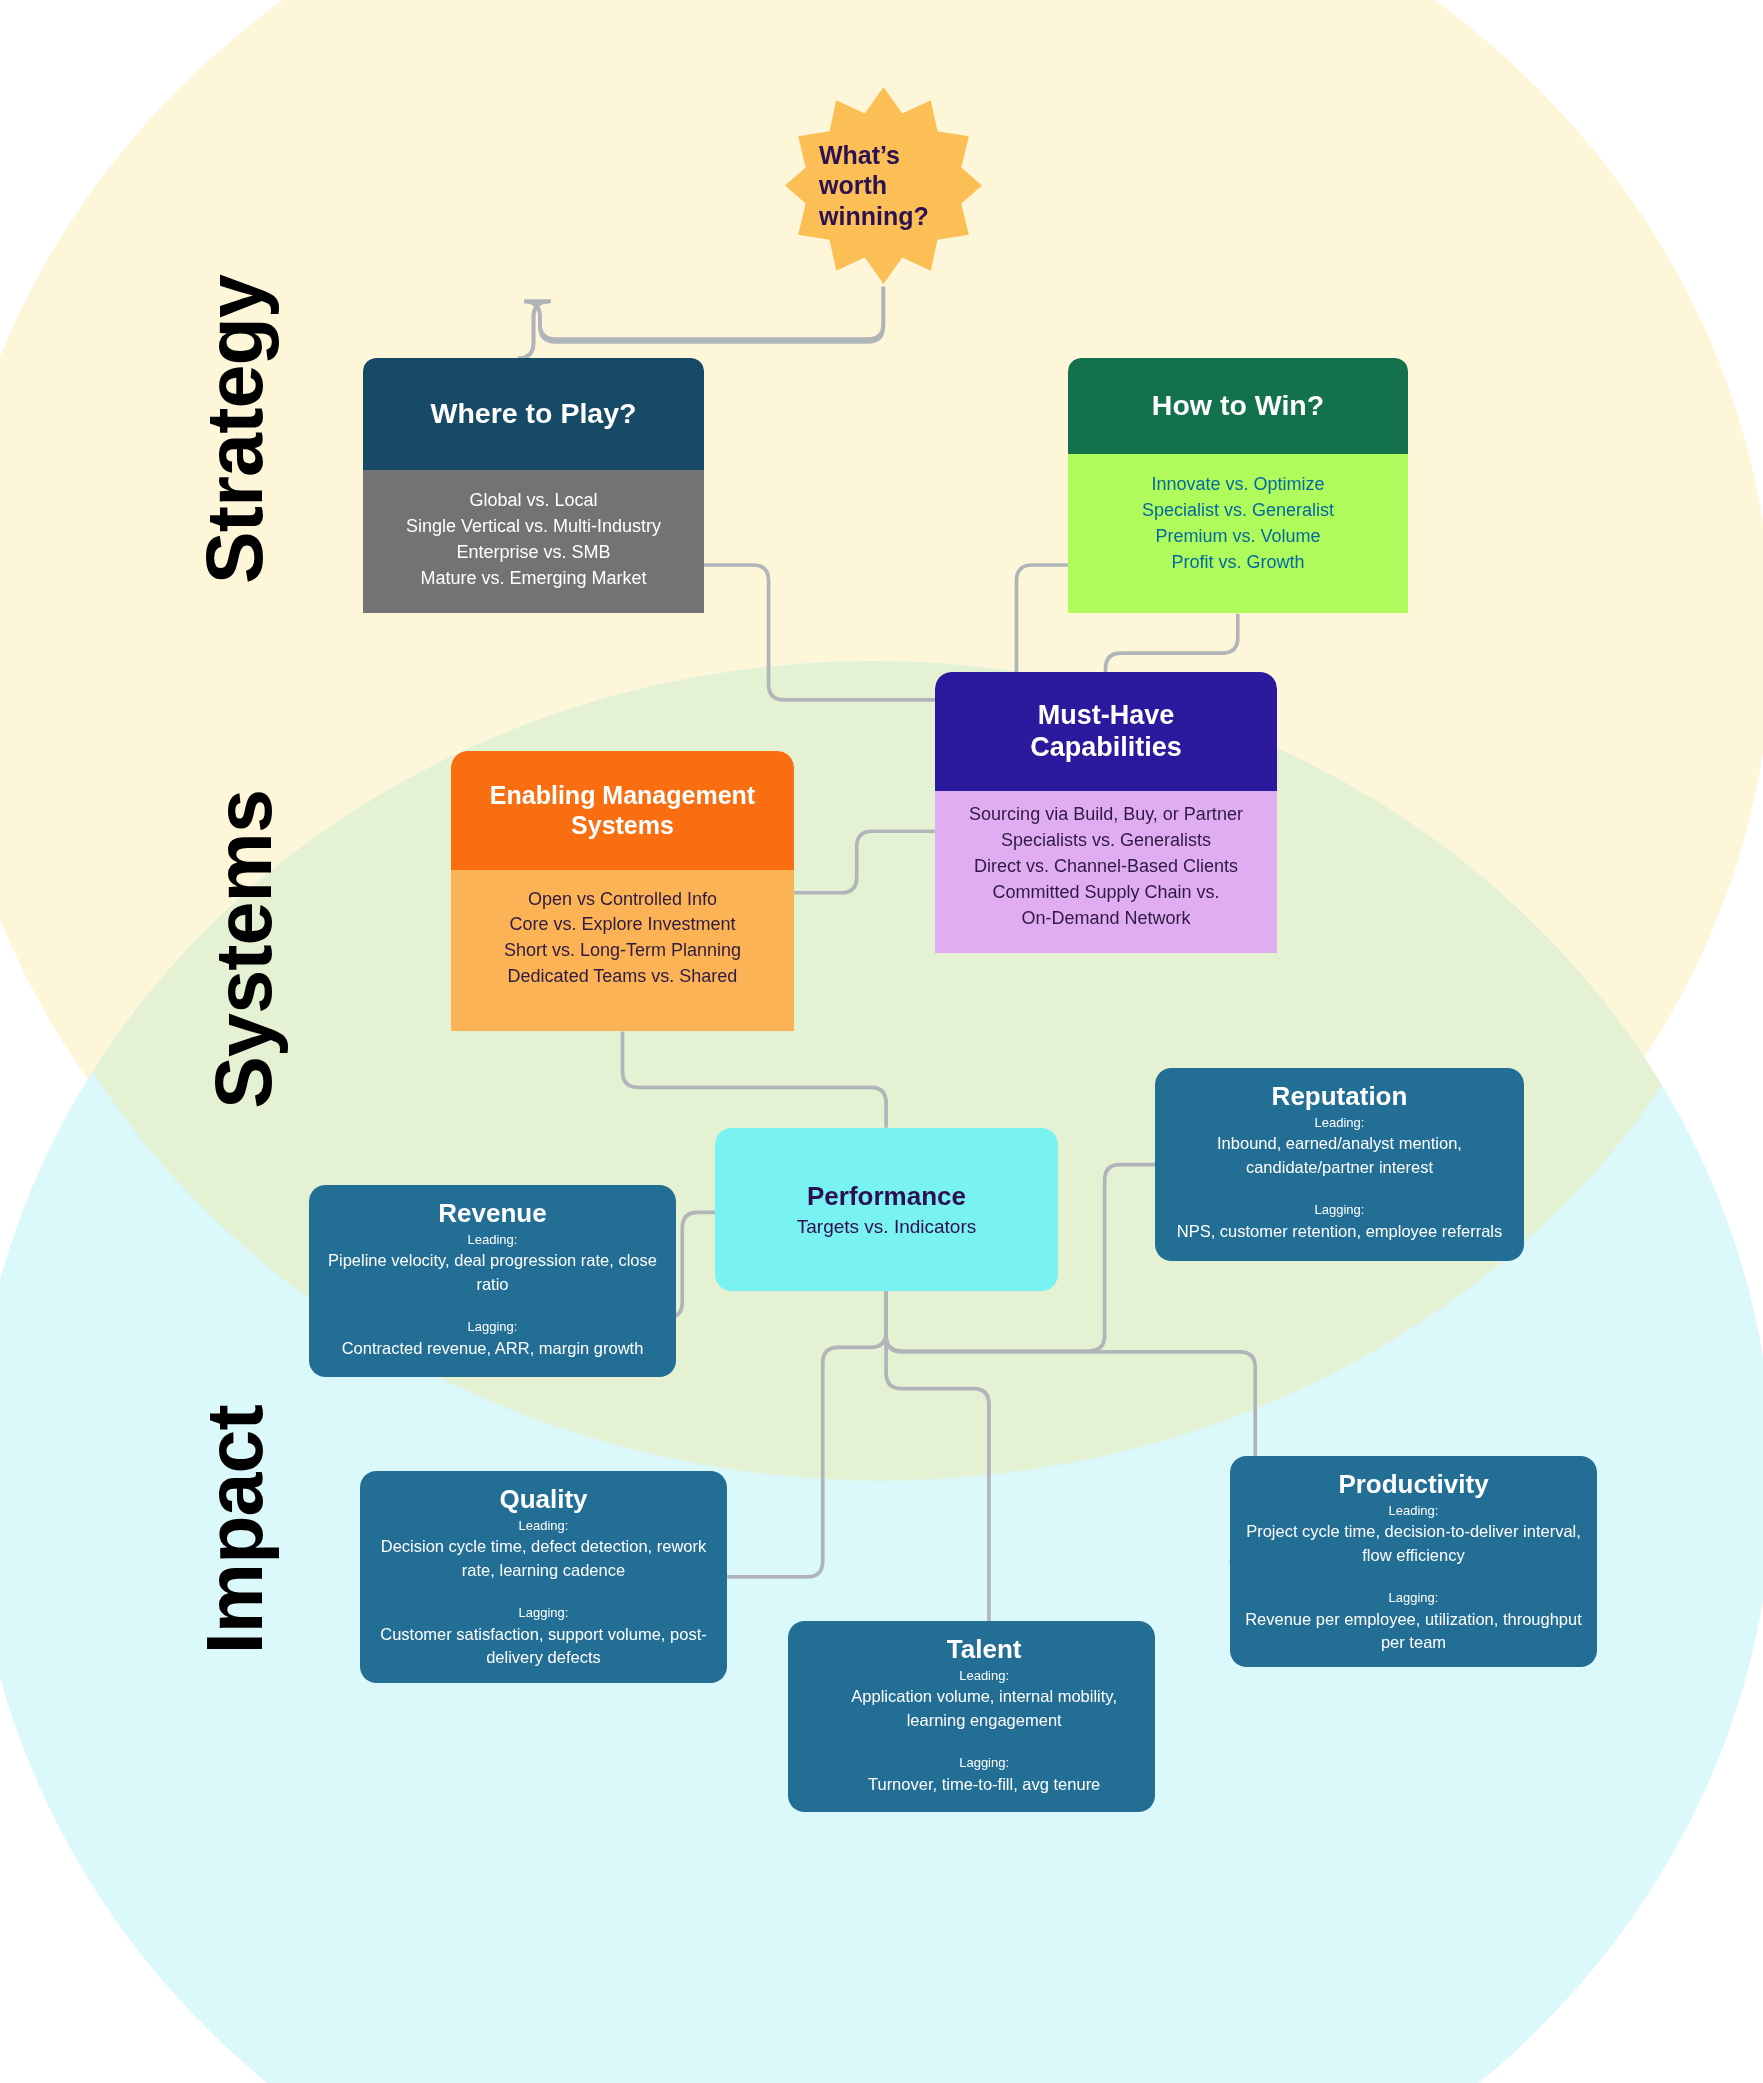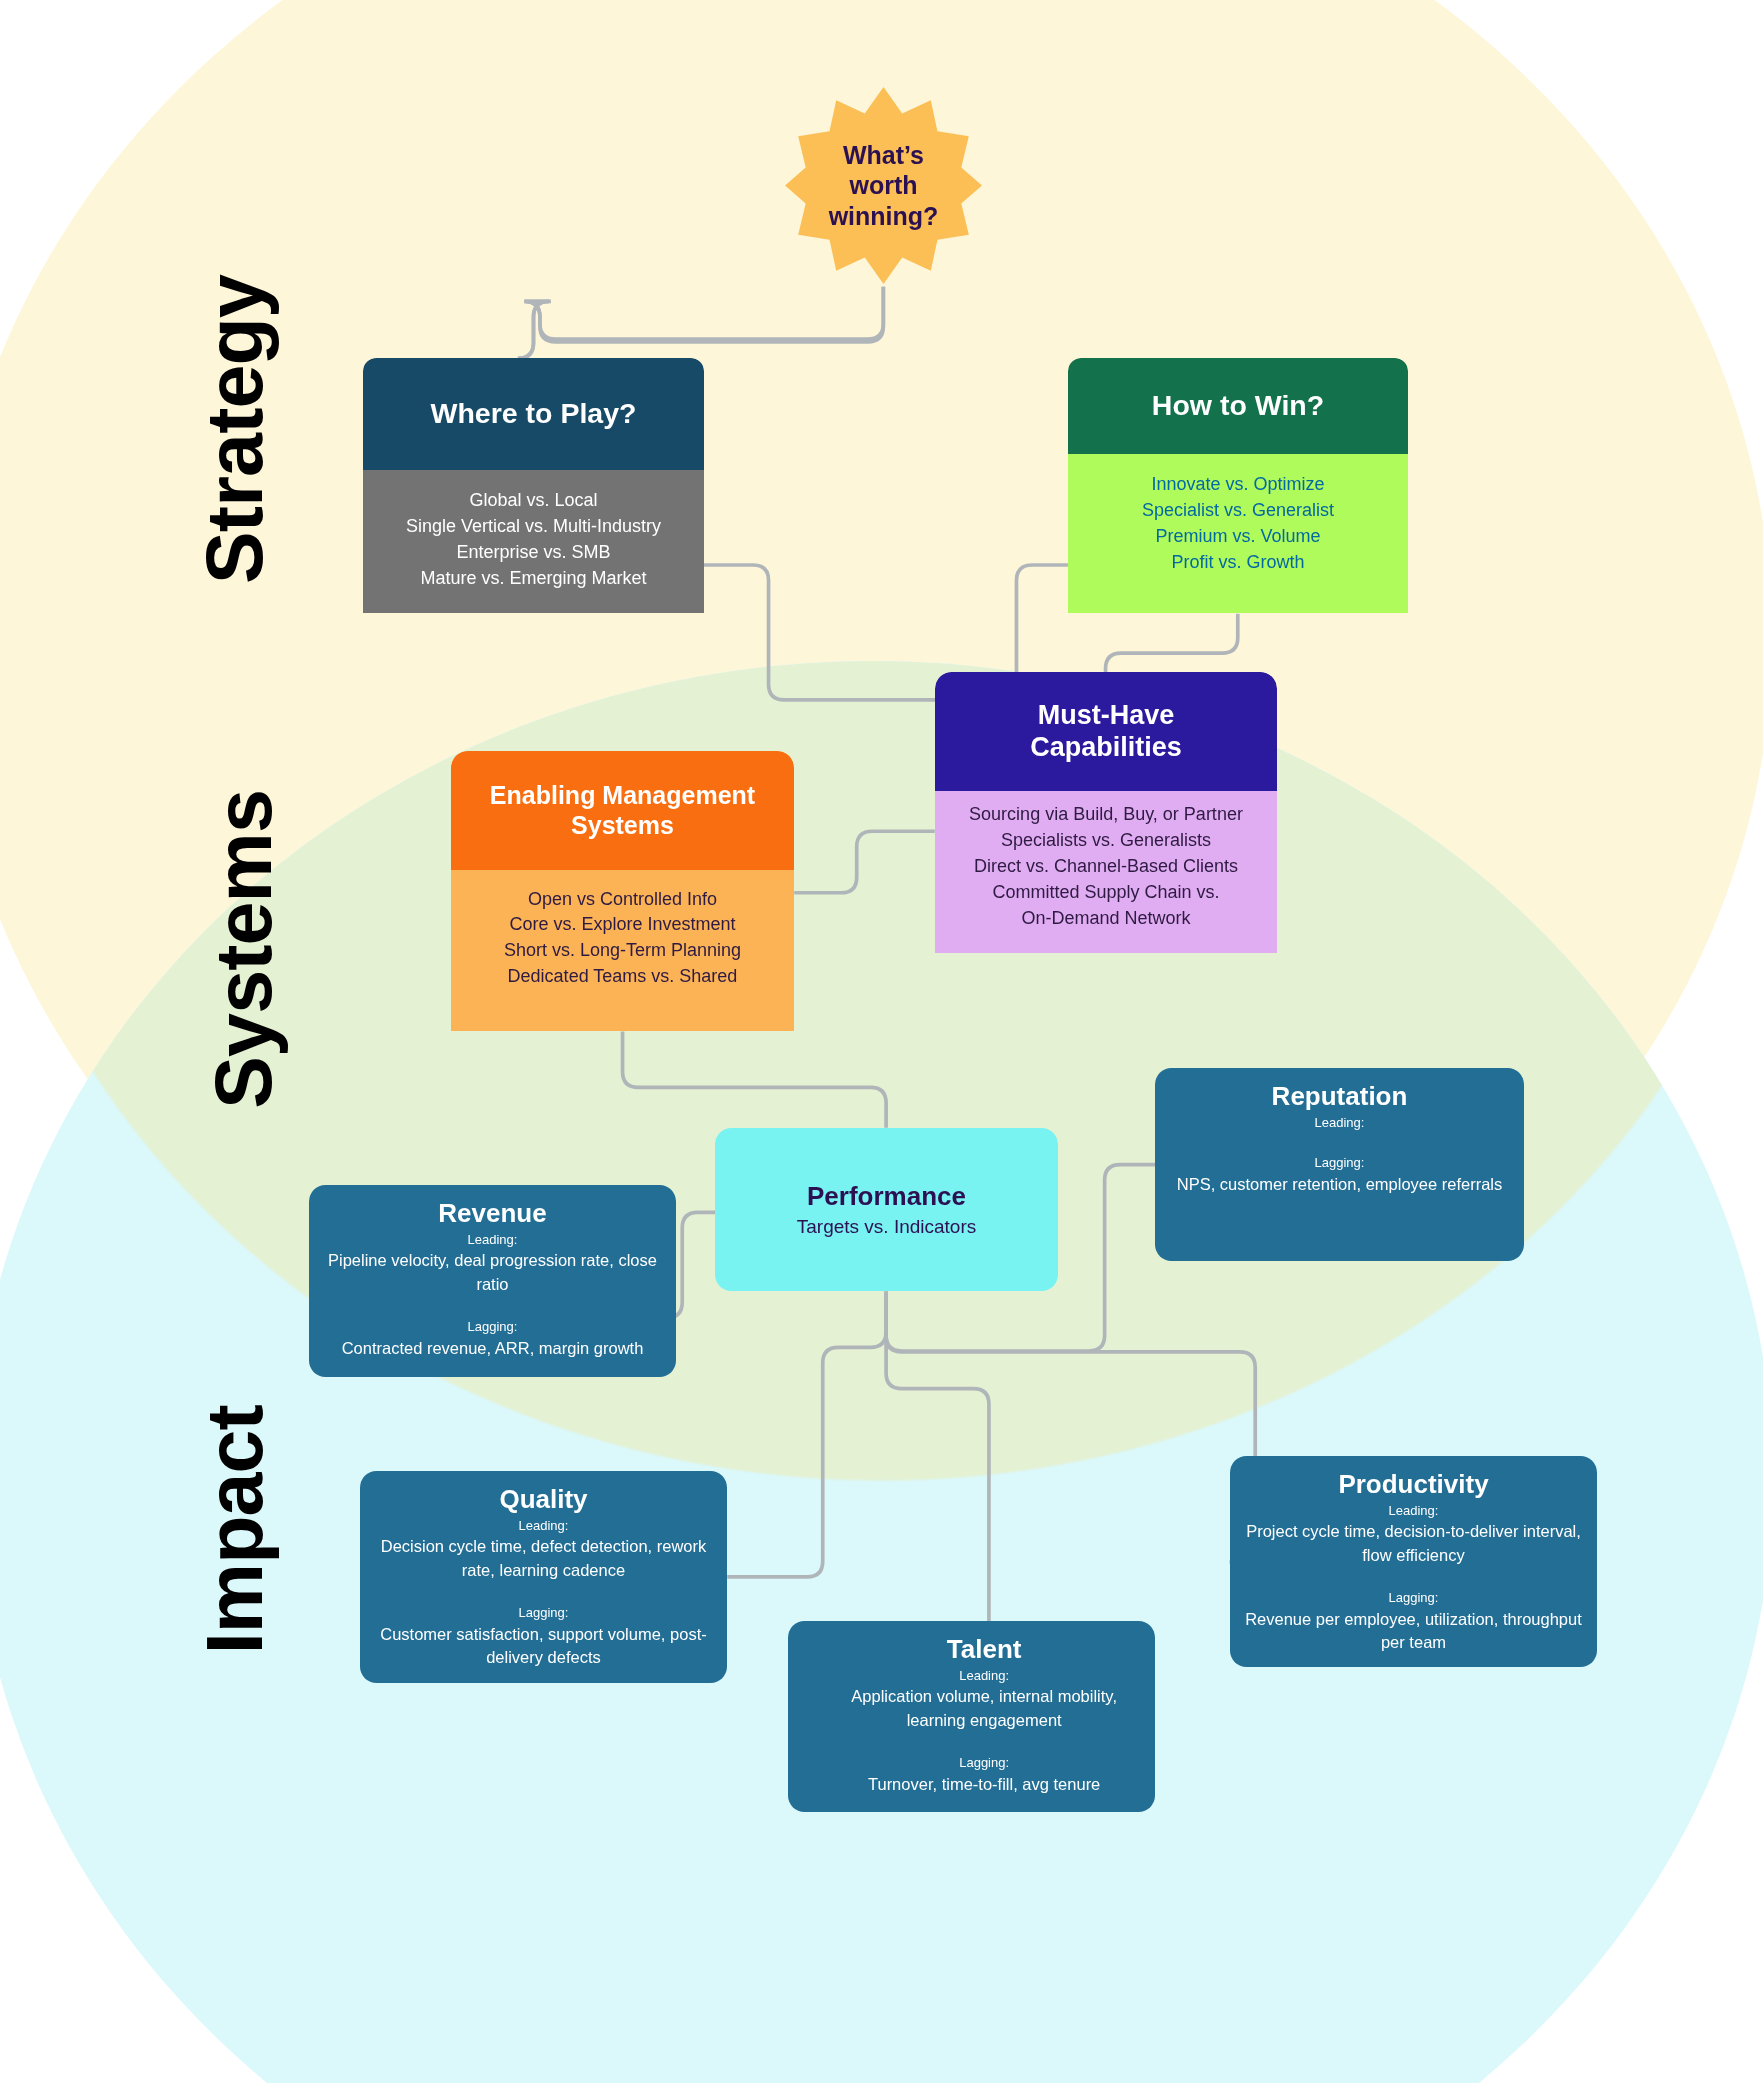--- a/index.html
+++ b/index.html
@@ -46,21 +46,21 @@
     display:flex; align-items:center; justify-content:center;
     clip-path: polygon(
       50% 0%, 59.5% 13.5%, 74.0% 6.7%, 77.4% 22.5%, 93.3% 25.0%,
       89.5% 40.8%, 100% 50%, 89.5% 59.2%, 93.3% 75.0%, 77.4% 77.5%,
       74.0% 93.3%, 59.5% 86.5%, 50% 100%, 40.5% 86.5%, 26.0% 93.3%,
       22.6% 77.5%, 6.7% 75.0%, 10.5% 59.2%, 0% 50%, 10.5% 40.8%,
       6.7% 25.0%, 22.6% 22.5%, 26.0% 6.7%, 40.5% 13.5%);
   }
   #starburst .burst-text {
     font-size:25px; font-weight:700; color:#2B1052;
-    text-align:center; line-height:1.22; width:129px;
+    text-align:left; line-height:1.22; width:129px;
   }
 
   
   .card { position:absolute; overflow:hidden; }
   .card .hdr {
     font-weight:700; color:#fff; text-align:center;
     display:flex; align-items:center; justify-content:center;
     line-height:1.18;
   }
   .card .body {
@@ -205,20 +205,21 @@
   </div>
 
   <div id="card-perf">
     <div class="p-title">Performance</div>
     <div class="p-sub">Targets vs. Indicators</div>
   </div>
 
   <div class="kpi" id="kpi-reputation">
     <div class="k-title">Reputation</div>
     <div class="k-lbl">Leading:</div>
+    <div class="k-val">Inbound, earned/analyst mention, candidate/partner interest</div>
     <div class="k-gap"></div>
     <div class="k-lbl">Lagging:</div>
     <div class="k-val">NPS, customer retention, employee referrals</div>
   </div>
 
   <div class="kpi" id="kpi-revenue">
     <div class="k-title">Revenue</div>
     <div class="k-lbl">Leading:</div>
     <div class="k-val">Pipeline velocity, deal progression rate, close ratio</div>
     <div class="k-gap"></div>

